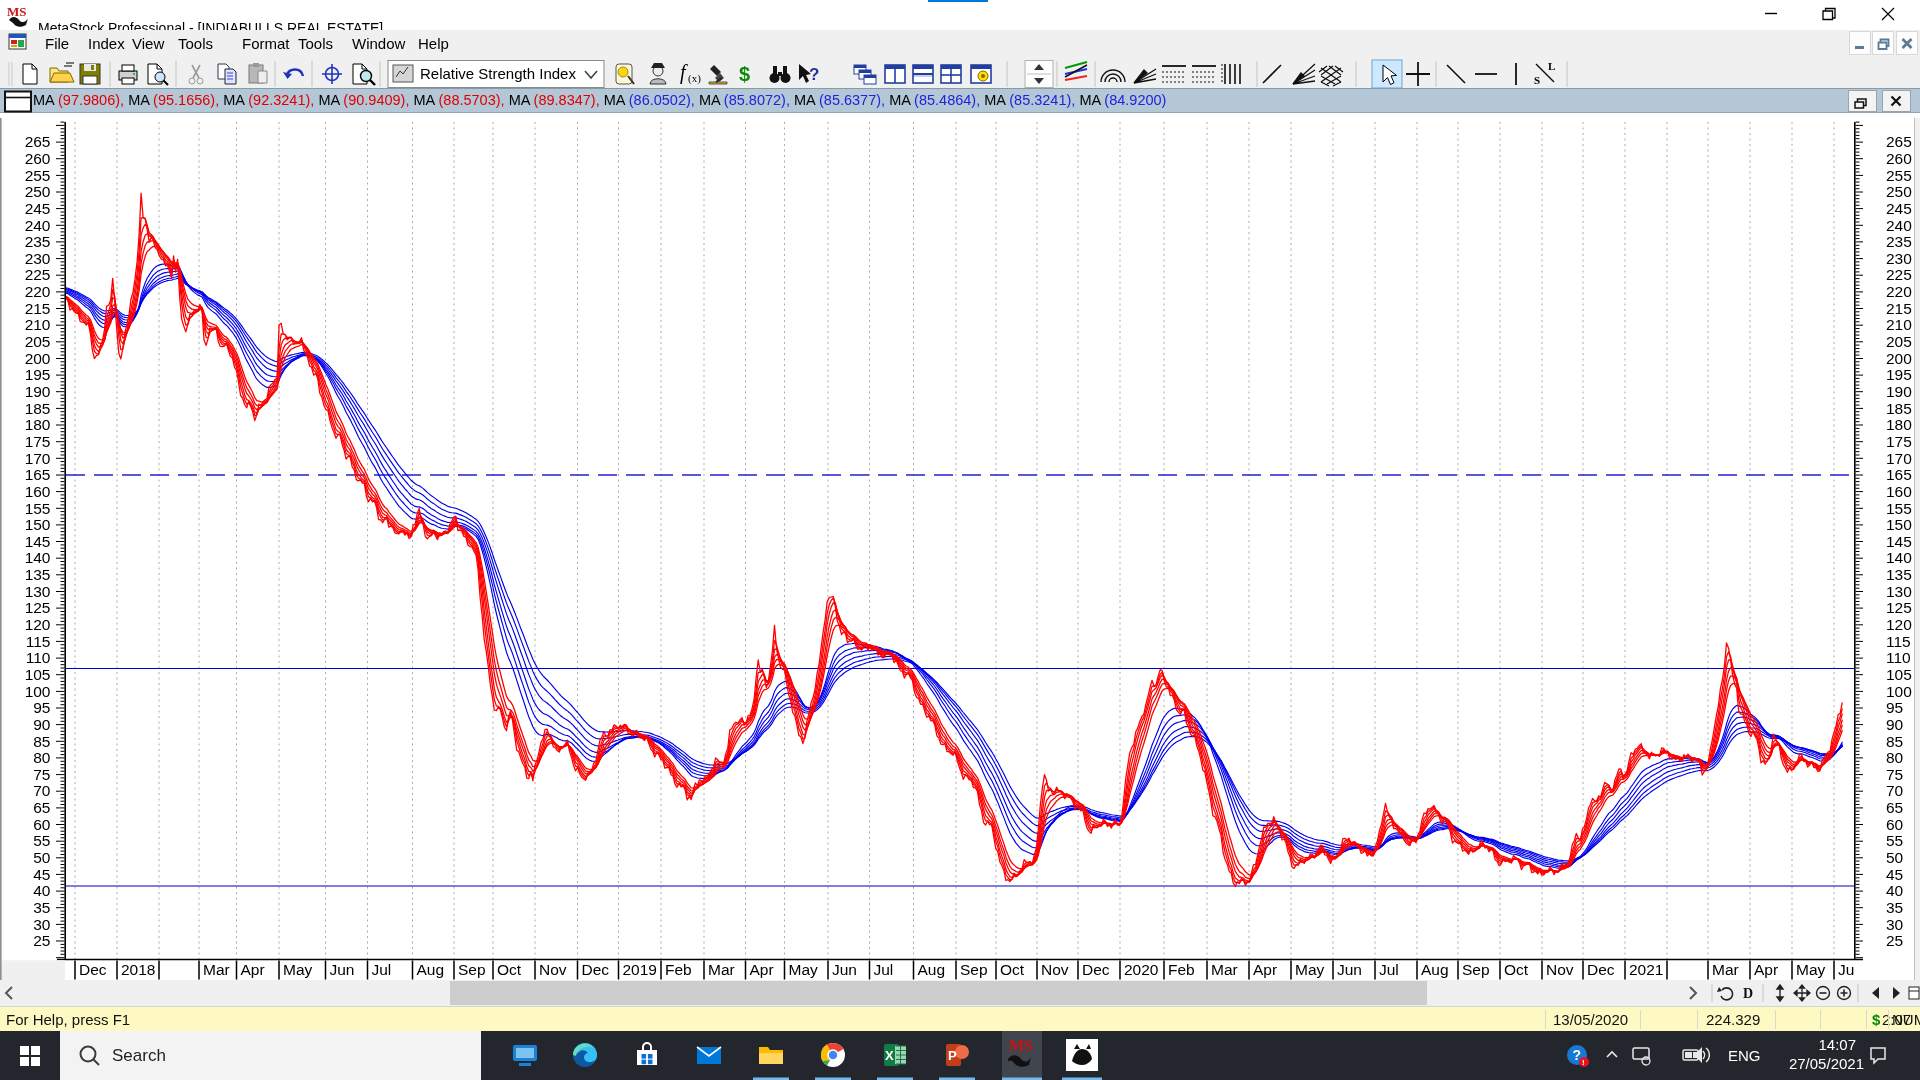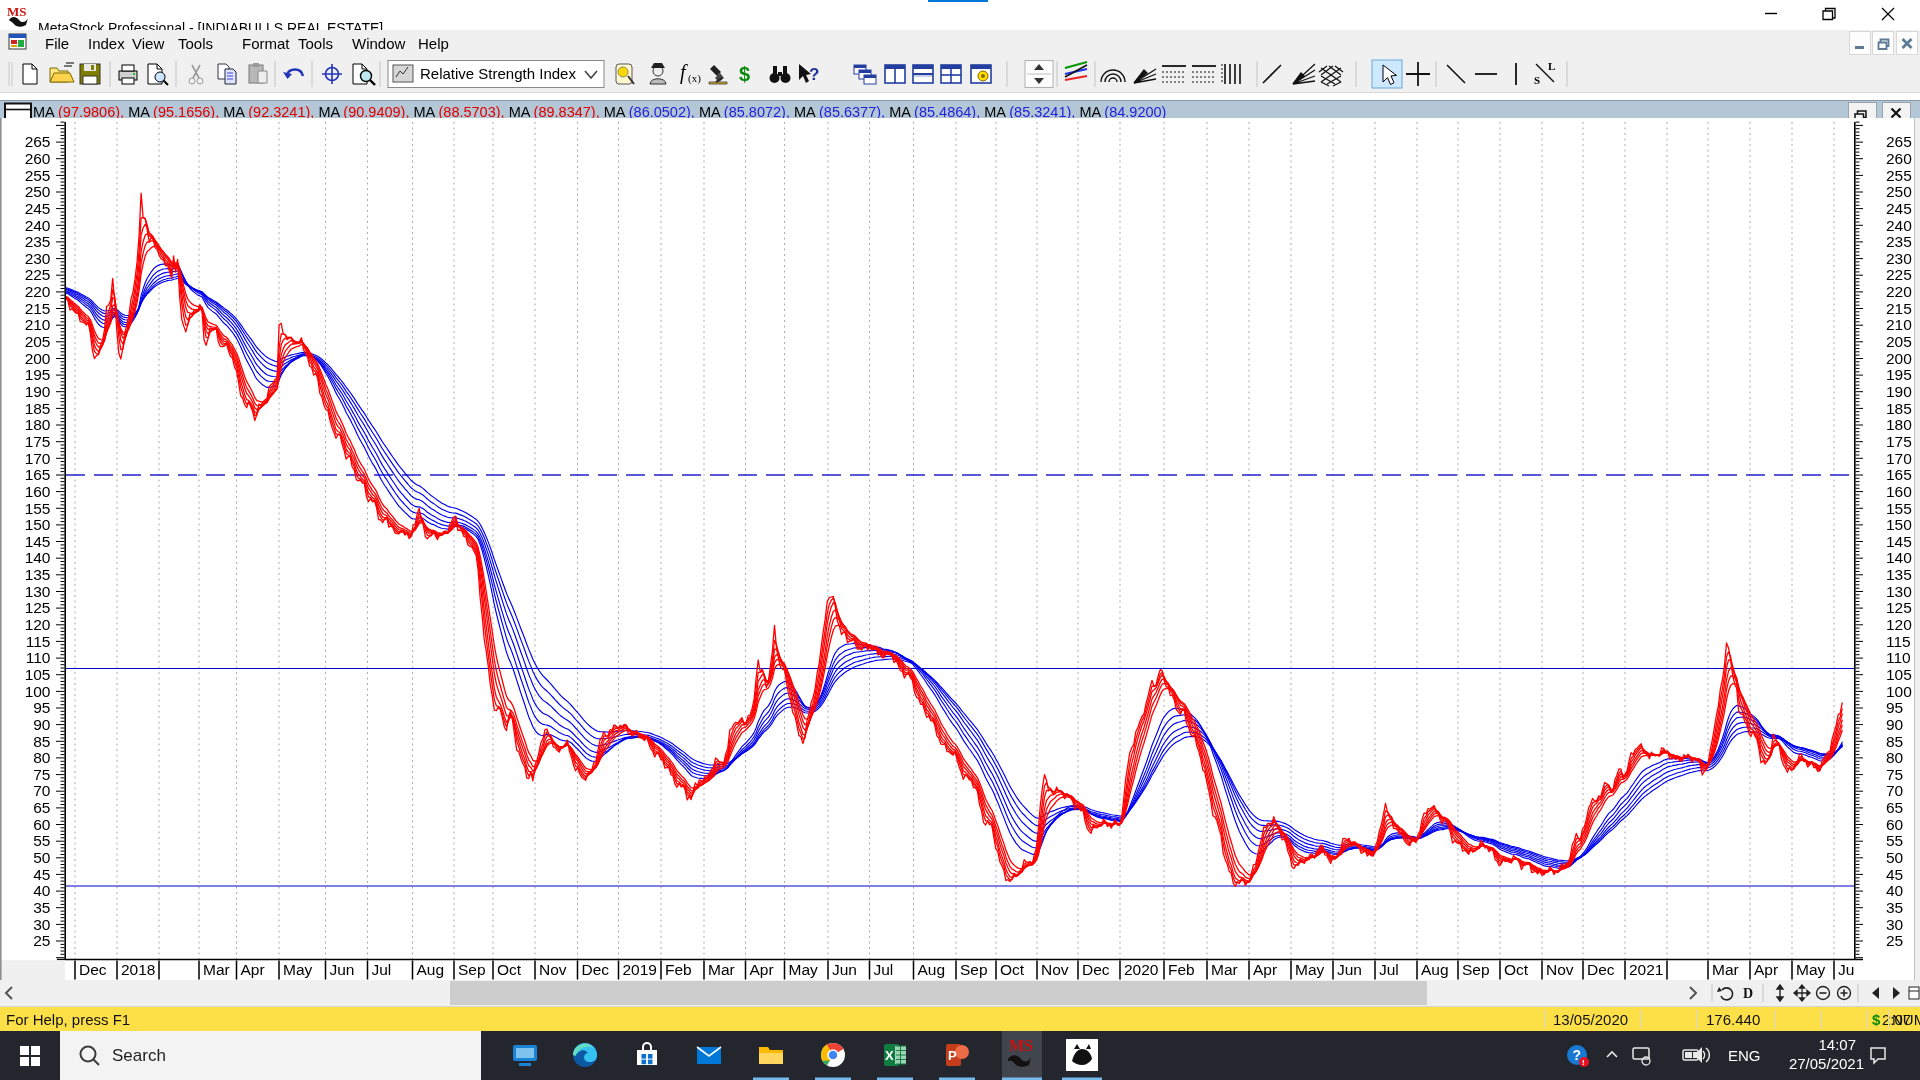--- a/index.html
+++ b/index.html
@@ -297,21 +297,21 @@
     </g>
     <g transform="translate(1516,0)">
       <line x1="0" y1="7" x2="0" y2="29" stroke="#111" stroke-width="1.8"></line>
     </g>
     <g transform="translate(1544,0)">
       <line x1="-8" y1="8" x2="10" y2="26" stroke="#111" stroke-width="1.4"></line>
       <text x="-10" y="28" font-family="Liberation Serif, serif" font-weight="bold" font-size="11px">S</text>
       <text x="4" y="14" font-family="Liberation Serif, serif" font-weight="bold" font-size="11px">L</text>
     </g>
   </svg>
-<div style="position:absolute;left:0;top:100px;width:1920px;height:25px;background:#b4c7d6;border-top:1px solid #8899a8;border-bottom:1px solid #93a4b2;font-size:14.5px;white-space:nowrap">
+<div style="position:absolute;left:0;top:88px;width:1920px;height:25px;background:#b4c7d6;border-top:1px solid #8899a8;border-bottom:1px solid #93a4b2;font-size:14.5px;white-space:nowrap">
     <svg width="34" height="25" style="position:absolute;left:2px;top:0">
       <rect x="3" y="2.5" width="26" height="20" fill="#fff" stroke="#111" stroke-width="2"></rect>
       <line x1="4" y1="8.5" x2="28" y2="8.5" stroke="#111" stroke-width="1.6"></line>
     </svg>
     <div style="position:absolute;left:33px;top:3px"><span class="mb">MA </span><span class="mr">(97.9806), </span><span class="mb">MA </span><span class="mr">(95.1656), </span><span class="mb">MA </span><span class="mr">(92.3241), </span><span class="mb">MA </span><span class="mr">(90.9409), </span><span class="mb">MA </span><span class="mr">(88.5703), </span><span class="mb">MA </span><span class="mr">(89.8347), </span><span class="mb">MA </span><span class="ml">(86.0502), </span><span class="mb">MA </span><span class="ml">(85.8072), </span><span class="mb">MA </span><span class="ml">(85.6377), </span><span class="mb">MA </span><span class="ml">(85.4864), </span><span class="mb">MA </span><span class="ml">(85.3241), </span><span class="mb">MA </span><span class="ml">(84.9200)</span></div>
     <svg width="70" height="25" style="position:absolute;left:1846px;top:0">
       <rect x="2.5" y="1.5" width="28" height="21" fill="#f3f3f3" stroke="#9aa4ad"></rect>
       <rect x="36.5" y="1.5" width="28" height="21" fill="#f3f3f3" stroke="#9aa4ad"></rect>
       <path d="M9,13h8.5v6H9z" fill="none" stroke="#111" stroke-width="1.5"></path>
       <path d="M11.5,13v-3h8.5v6.5h-3" fill="none" stroke="#111" stroke-width="1.5"></path>
@@ -564,24 +564,24 @@
       <path d="M3,-6l-7,6l7,6z" fill="#222"></path>
     </g>
     <g transform="translate(1896,13)">
       <path d="M-3,-6l7,6l-7,6z" fill="#222"></path>
     </g>
     <g transform="translate(1914,13)">
       <rect x="-5" y="-6" width="10" height="12" fill="#fff" stroke="#222"></rect>
       <path d="M-5,-2h10" stroke="#222"></path>
     </g>
   </svg>
-<div style="position:absolute;left:0;top:1006px;width:1920px;height:25px;background:#fde047;border-top:1px solid #d4d4d4;font-size:15px;color:#111">
+<div style="position:absolute;left:0;top:1006px;width:1920px;height:25px;background:#fef9c3;border-top:1px solid #d4d4d4;font-size:15px;color:#111">
     <span style="position:absolute;left:6px;top:4px">For Help, press F1</span>
     <span style="position:absolute;left:1553px;top:4px">13/05/2020</span>
-    <span style="position:absolute;left:1706px;top:4px">176.440</span>
+    <span style="position:absolute;left:1706px;top:4px">224.329</span>
     <span style="position:absolute;left:1882px;top:4px">2:07</span>
     <span style="position:absolute;left:1872px;top:4px;color:#0a8a0a;font-weight:bold">$</span>
     <span style="position:absolute;left:1892px;top:4px">NUM</span>
     <div style="position:absolute;left:1545px;top:3px;width:1px;height:19px;background:#d8d8d8"></div>
     <div style="position:absolute;left:1640px;top:3px;width:1px;height:19px;background:#d8d8d8"></div>
     <div style="position:absolute;left:1697px;top:3px;width:1px;height:19px;background:#d8d8d8"></div>
     <div style="position:absolute;left:1775px;top:3px;width:1px;height:19px;background:#d8d8d8"></div>
     <div style="position:absolute;left:1820px;top:3px;width:1px;height:19px;background:#d8d8d8"></div>
     <div style="position:absolute;left:1866px;top:3px;width:1px;height:19px;background:#d8d8d8"></div>
     <div style="position:absolute;left:1888px;top:3px;width:1px;height:19px;background:#d8d8d8"></div>

